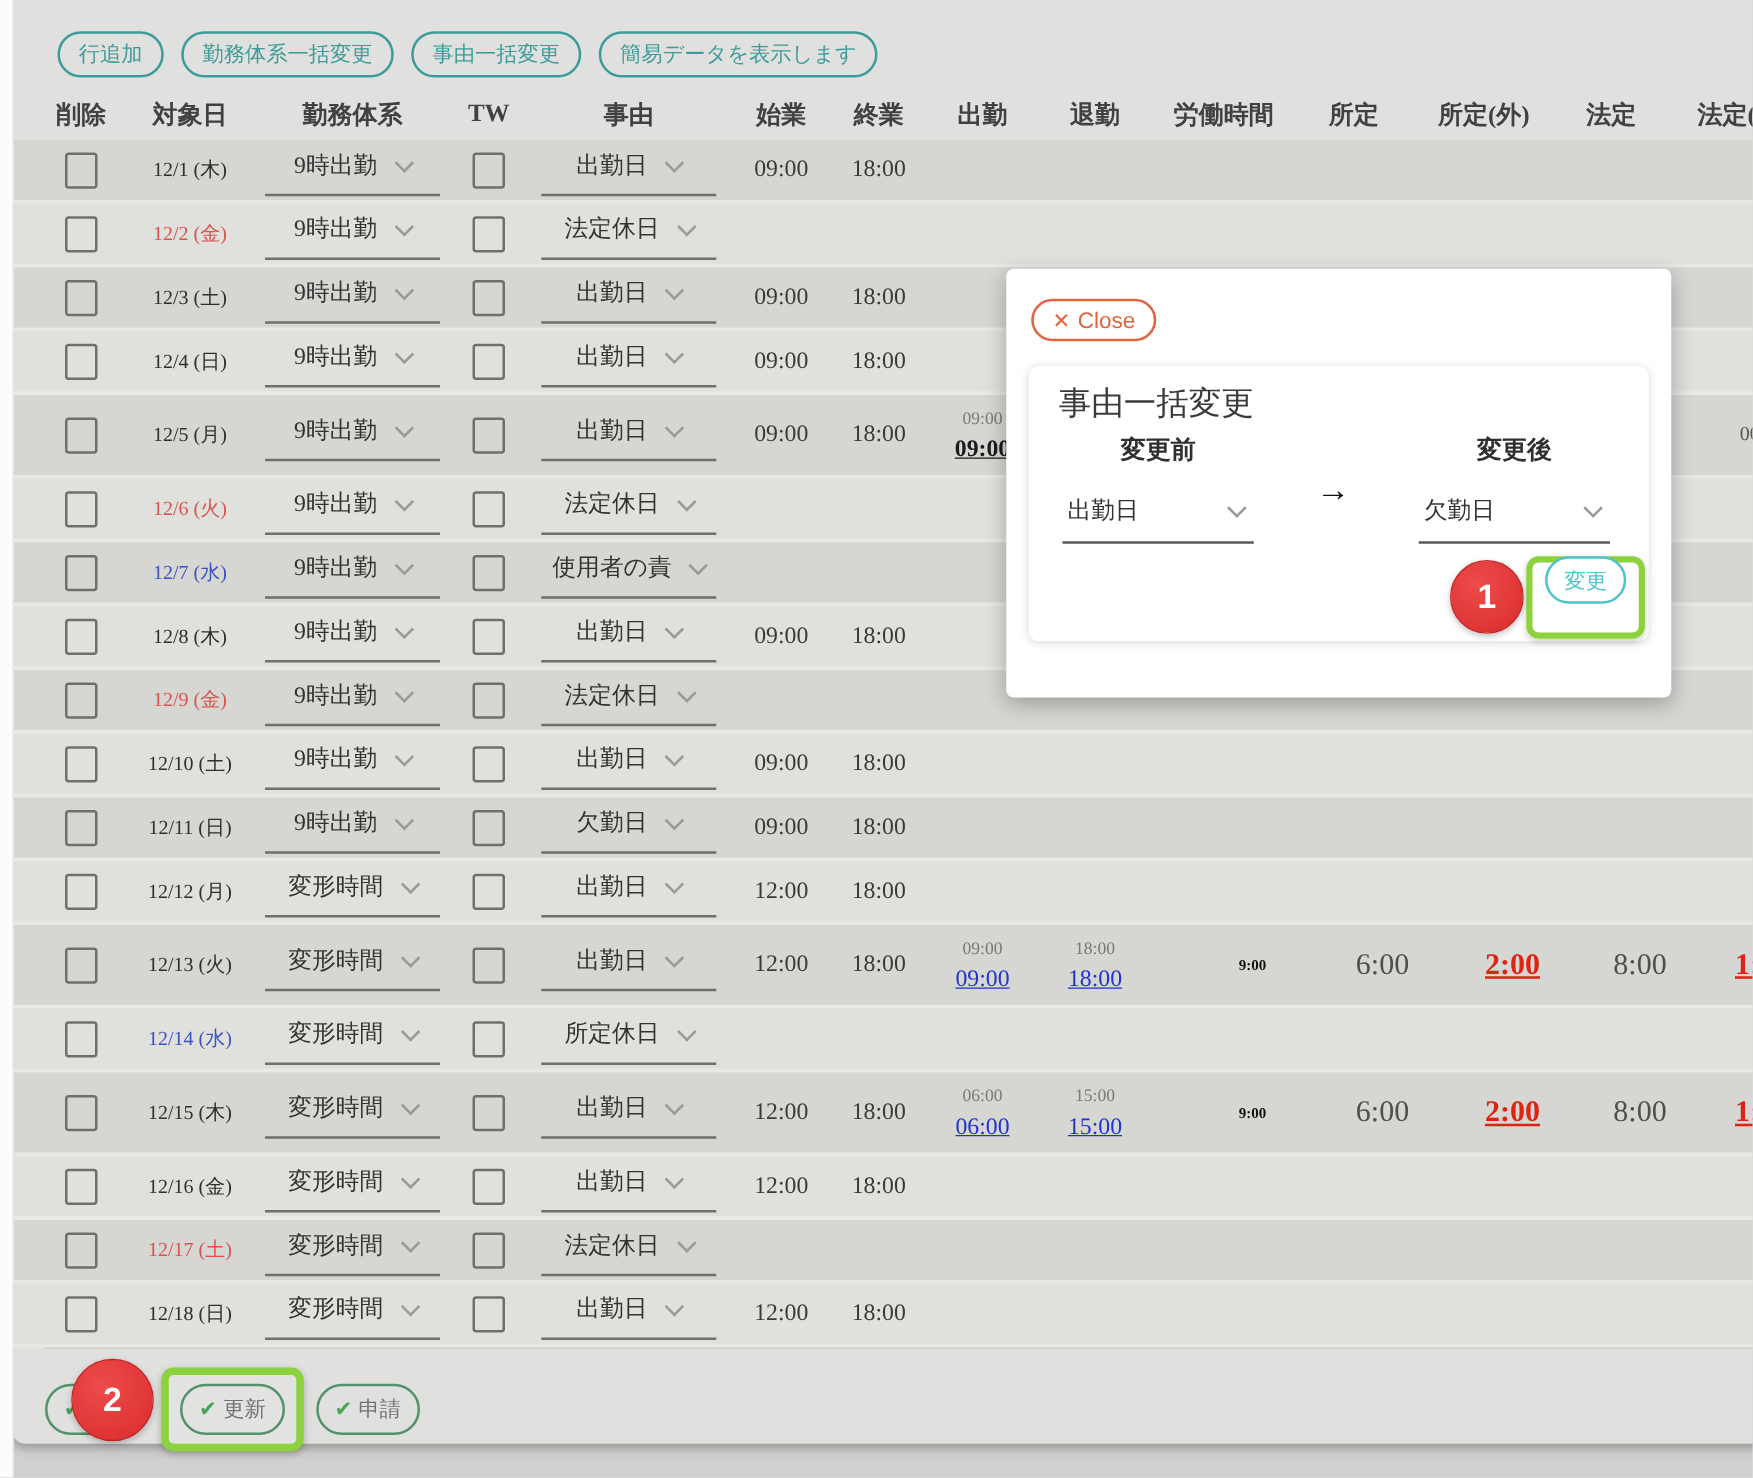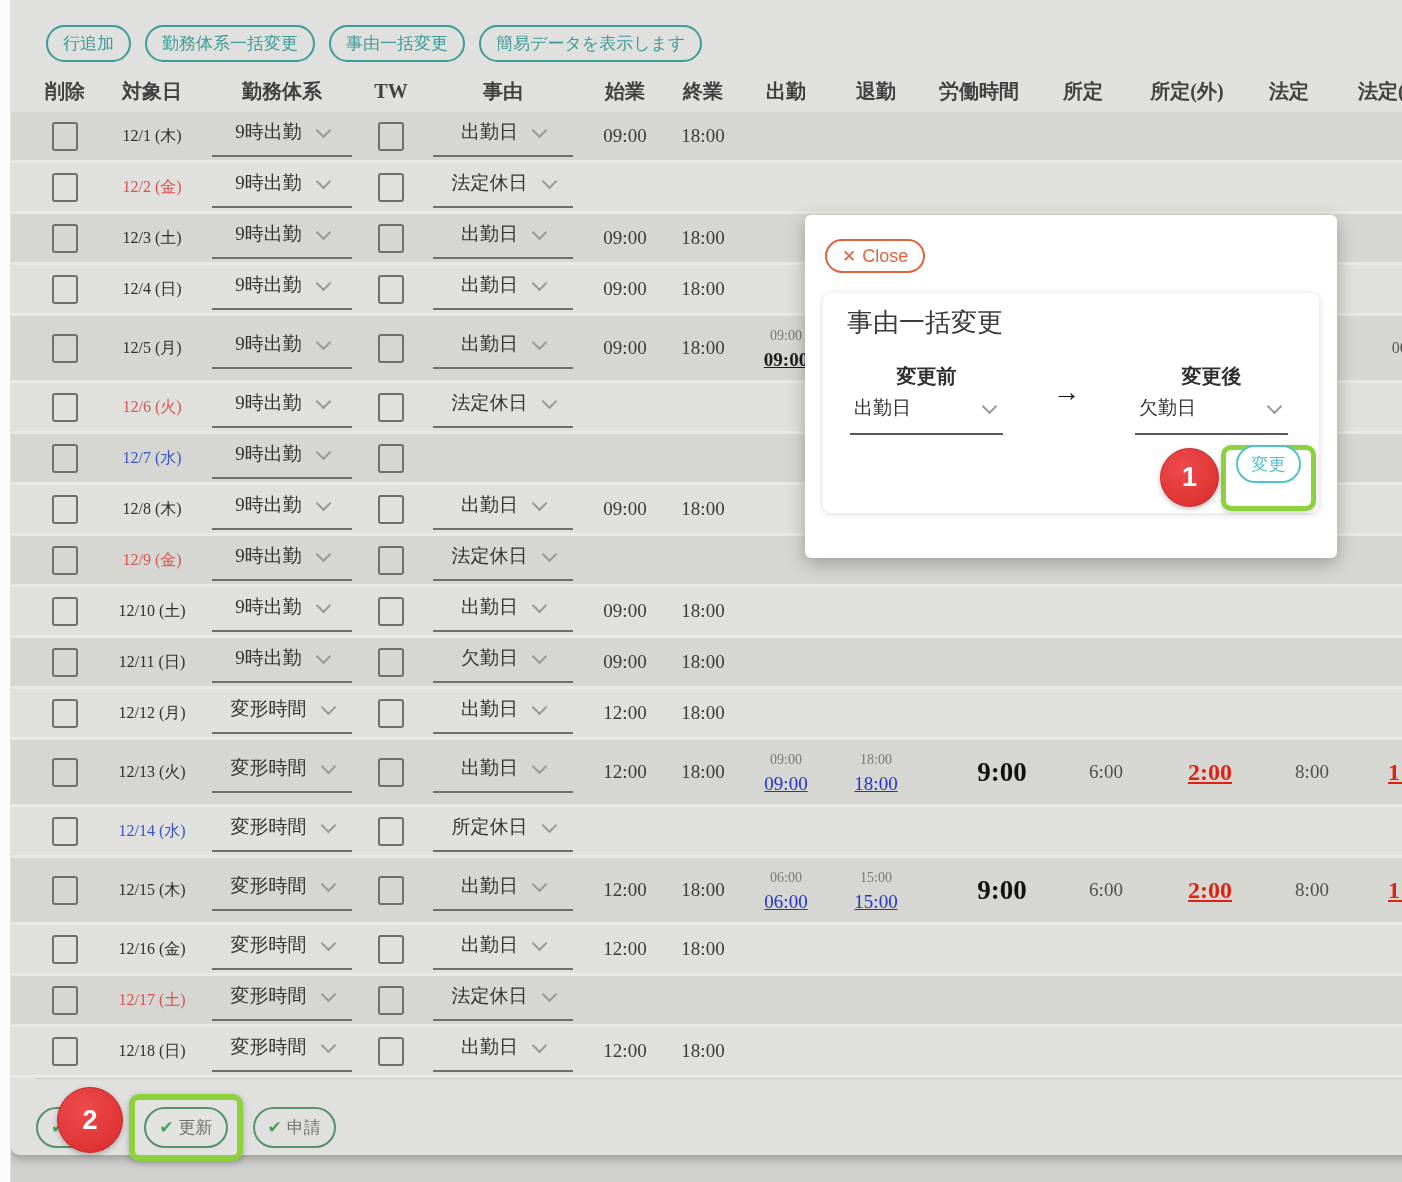--- a/index.html
+++ b/index.html
@@ -54,22 +54,22 @@
   
   .date{font-size:16px;color:#2f2f2f;white-space:nowrap;}
   .date.red{color:#d9534f;}
   .date.blue{color:#3d52c5;}
   .time{font-size:19px;color:#3a3a3a;}
   .punch{flex-direction:column;gap:5px;padding-top:2px;}
   .punch-small{font-size:14px;color:#787878;}
   .punch-link{font-size:19px;text-decoration:underline;cursor:pointer;}
   .punch-link.blue{color:#2033cc;}
   .punch-link.dark{color:#1c1c1c;font-weight:bold;}
-  .work{font-size:27px;font-weight:bold;color:#111;}
-  .v-gray{font-size:19px;color:#4f4f4f;}
+  .work{font-size:12px;font-weight:bold;color:#111;}
+  .v-gray{font-size:24px;color:#4f4f4f;}
   .ot.red{font-size:24px;color:#de2312;font-weight:bold;text-decoration:underline;}
   .ot.gray{font-size:16px;color:#555;}
   
   .table-foot{margin-left:26px;border-top:1px solid #c9c9c7;padding-top:28px;display:flex;align-items:center;gap:12px;}
   .foot-btn{display:inline-flex;align-items:center;justify-content:center;gap:5px;height:41px;padding:0 13px;
             border:2px solid #55916b;border-radius:21px;background:transparent;font-size:17px;cursor:pointer;box-sizing:border-box;}
   .foot-btn .check{color:#46a455;font-size:17px;}
   .foot-btn .lbl{color:#737373;}
   .hl-wrap{display:inline-flex;align-items:center;justify-content:center;border:6px solid #8cd13e;border-radius:10px;
            padding:7px 9px;margin:-13px -2px;background:#e2e2e0;box-shadow:0 2px 6px rgba(0,0,0,0.25);}
@@ -80,21 +80,21 @@
   #badge2{left:57px;top:1087px;width:64px;height:64px;}
   
   .modal{position:absolute;left:805px;top:215px;width:532px;height:343px;background:#fff;border-radius:6px;
          box-shadow:0 5px 18px rgba(0,0,0,0.28);z-index:20;}
   .close-btn{position:absolute;left:20px;top:24px;height:34px;display:inline-flex;align-items:center;gap:6px;
              padding:0 15px;border:2px solid #e0643e;border-radius:18px;color:#e0643e;font-size:18px;background:#fff;cursor:pointer;box-sizing:border-box;}
   .close-x{font-size:17px;line-height:1;}
   .modal-card{position:absolute;left:18px;top:78px;width:496px;height:220px;background:#fff;border-radius:8px;
               box-shadow:0 1px 7px rgba(0,0,0,0.15);}
   .modal-title{position:absolute;left:24px;top:12px;font-size:26px;color:#3a3a3a;}
-  .fld-label{position:absolute;top:70px;font-size:20px;font-weight:bold;color:#2f2f2f;width:153px;text-align:center;}
+  .fld-label{position:absolute;top:53px;font-size:20px;font-weight:bold;color:#2f2f2f;width:153px;text-align:center;}
   .fld-label.before{left:27px;}
   .fld-label.after{left:312px;}
   .modal-select{position:absolute;top:100px;width:153px;display:flex;align-items:center;justify-content:space-between;
                 border-bottom:2px solid #5a5a5a;padding:2px 8px 12px 4px;cursor:pointer;box-sizing:border-box;}
   .modal-select.before{left:27px;}
   .modal-select.after{left:312px;}
   .modal-select .sel-text{font-size:19px;}
   .arrow{position:absolute;left:230px;top:84px;font-size:27px;color:#111;}
   .change-btn{position:absolute;left:413px;top:152px;width:65px;height:38px;display:flex;align-items:center;justify-content:center;
               border:2px solid #4fc3cb;border-radius:19px;color:#4fc3cb;font-size:17px;background:#fff;cursor:pointer;box-sizing:border-box;z-index:2;}
@@ -437,20 +437,26 @@
         </div>
     <div class="cell c3">
       <span class="select">
         <span class="sel-text">9時出勤</span>
         <span class="chev"></span>
       </span>
     </div>
     <div class="cell c4">
           <span class="checkbox"></span>
         </div>
+    <div class="cell c5">
+      <span class="select">
+        <span class="sel-text">使用者の責</span>
+        <span class="chev"></span>
+      </span>
+    </div>
     <div class="cell c6 time"></div>
     <div class="cell c7 time"></div>
     <div class="cell c8 punch">
       <span class="punch-small"></span>
       <span class="punch-link"></span>
     </div>
     <div class="cell c9 punch">
       <span class="punch-small"></span>
       <span class="punch-link"></span>
     </div>

